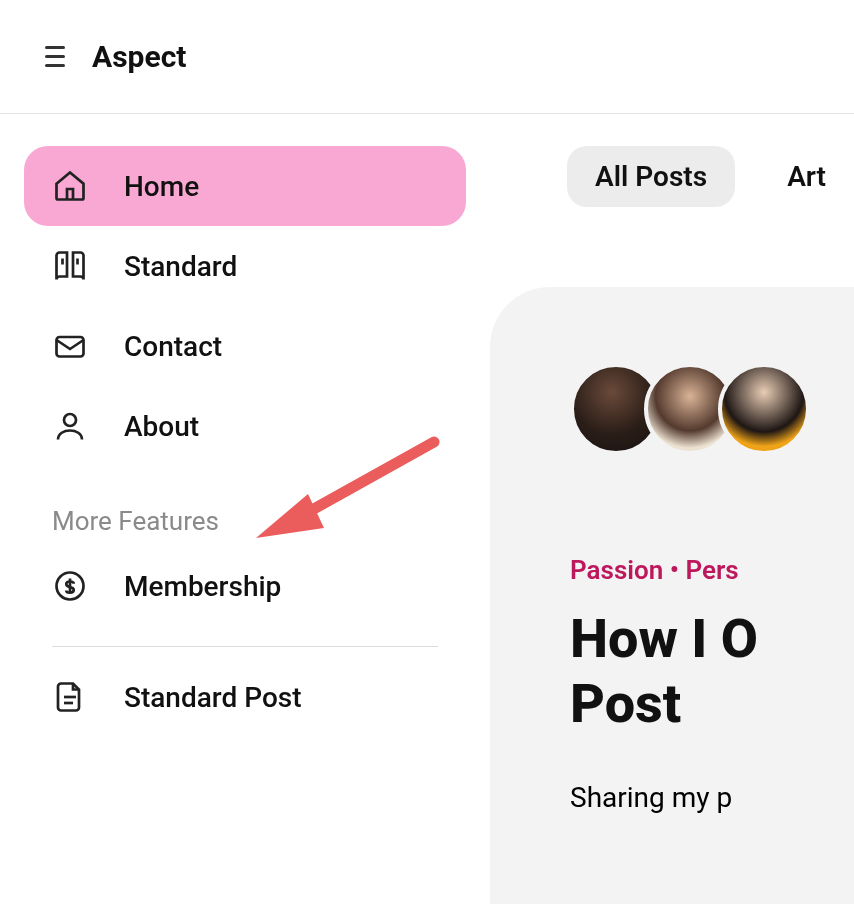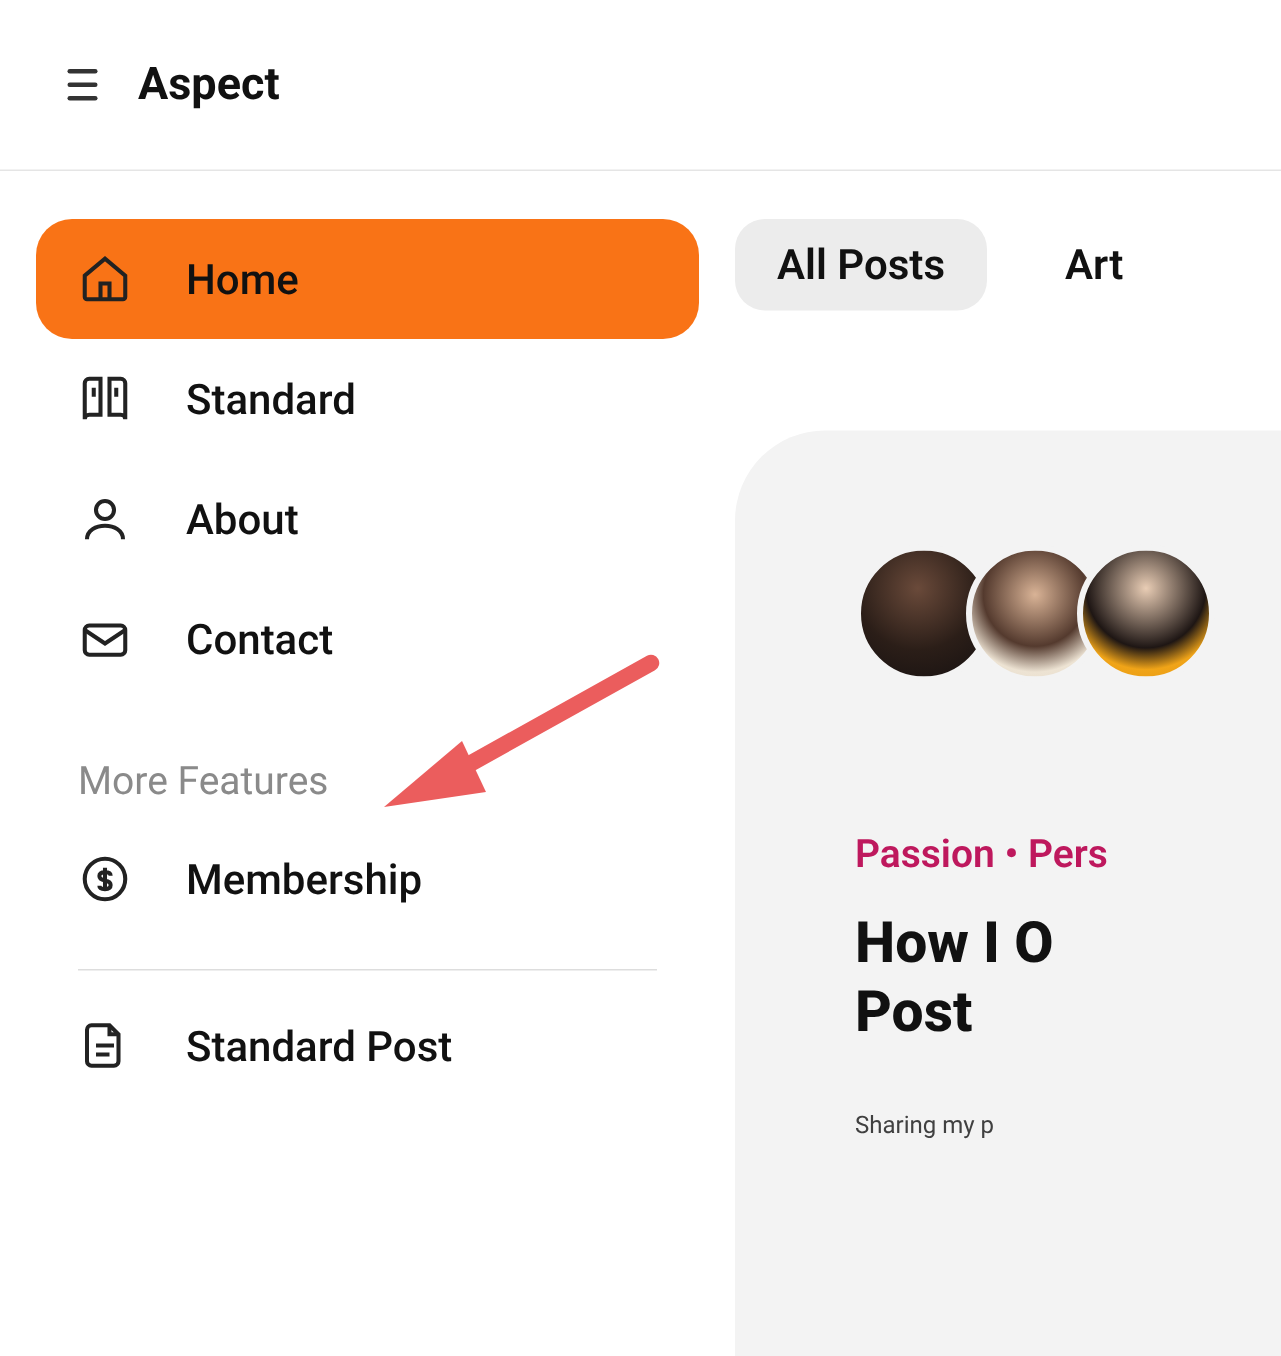--- a/index.html
+++ b/index.html
@@ -61,21 +61,21 @@
       align-items: center;
       gap: 36px;
       padding: 22px 28px;
       border-radius: 24px;
       cursor: pointer;
       font-size: 28px;
       font-weight: 500;
       color: #111;
     }
     .nav-item.active {
-      background: #f97316;
+      background: #f9a8d4;
     }
     .nav-icon {
       width: 36px;
       height: 36px;
       display: flex;
       align-items: center;
       justify-content: center;
       flex-shrink: 0;
     }
     .nav-icon svg {
@@ -100,20 +100,21 @@
       flex: 1;
       padding-top: 32px;
       overflow: hidden;
       position: relative;
     }
     .tabs {
       display: flex;
       gap: 24px;
       padding-left: 0;
       margin-bottom: 80px;
+      justify-content: flex-end;
     }
     .tab {
       font-size: 28px;
       font-weight: 600;
       color: #111;
       padding: 14px 28px;
       border-radius: 20px;
       cursor: pointer;
       white-space: nowrap;
     }
@@ -143,30 +144,30 @@
     .avatar.a1 { background: radial-gradient(circle at 45% 30%, #6a4a3a 0%, #2b1e18 55%, #151010 100%); }
     .avatar.a2 { background: radial-gradient(circle at 50% 35%, #d9b396 0%, #543a2e 50%, #ede3d3 75%, #e6ddce 100%); }
     .avatar.a3 { background: radial-gradient(circle at 50% 30%, #e9cdb5 0%, #1e1614 55%, #f0a418 75%, #e59712 100%); }
     .post-tags {
       font-size: 26px;
       font-weight: 600;
       color: #be185d;
       margin-bottom: 22px;
     }
     .post-title {
-      font-size: 38px;
+      font-size: 54px;
       font-weight: 800;
       line-height: 1.2;
       color: #111;
       margin-bottom: 40px;
       white-space: nowrap;
     }
     .post-excerpt {
-      font-size: 16px;
-      color: #404040;
+      font-size: 28px;
+      color: #000000;
       line-height: 1.5;
       white-space: nowrap;
     }
     .arrow-overlay {
       position: absolute;
       left: 244px;
       top: 430px;
       pointer-events: none;
     }
     .arrow-overlay svg {
@@ -207,35 +208,35 @@
             <line x1="7" y1="7" x2="7" y2="11"></line>
             <line x1="17" y1="7" x2="17" y2="11"></line>
           </svg>
       </span>
       <span>Standard</span>
     </div>
 
     <div class="nav-item">
       <span class="nav-icon">
         <svg viewBox="0 0 24 24">
+            <rect x="3" y="6" width="18" height="13" rx="2"></rect>
+            <path d="M3 8 l9 6 l9 -6"></path>
+          </svg>
+      </span>
+      <span>Contact</span>
+    </div>
+
+    <div class="nav-item">
+      <span class="nav-icon">
+        <svg viewBox="0 0 24 24">
             <circle cx="12" cy="8" r="4"></circle>
             <path d="M4 21 c0 -4 4 -6 8 -6 s8 2 8 6"></path>
           </svg>
       </span>
       <span>About</span>
-    </div>
-
-    <div class="nav-item">
-      <span class="nav-icon">
-        <svg viewBox="0 0 24 24">
-            <rect x="3" y="6" width="18" height="13" rx="2"></rect>
-            <path d="M3 8 l9 6 l9 -6"></path>
-          </svg>
-      </span>
-      <span>Contact</span>
     </div>
 
     <div class="section-label">More Features</div>
 
     <div class="nav-item">
       <span class="nav-icon">
         <svg viewBox="0 0 24 24">
             <circle cx="12" cy="12" r="9"></circle>
             <path d="M12 7 v10 M9.5 15 c0 1 1 1.5 2.5 1.5 s2.5 -0.5 2.5 -1.8 c0 -1.2 -1 -1.7 -2.5 -2 s-2.5 -0.8 -2.5 -2 c0 -1.3 1 -1.7 2.5 -1.7 s2.5 0.5 2.5 1.5"></path>
           </svg>

